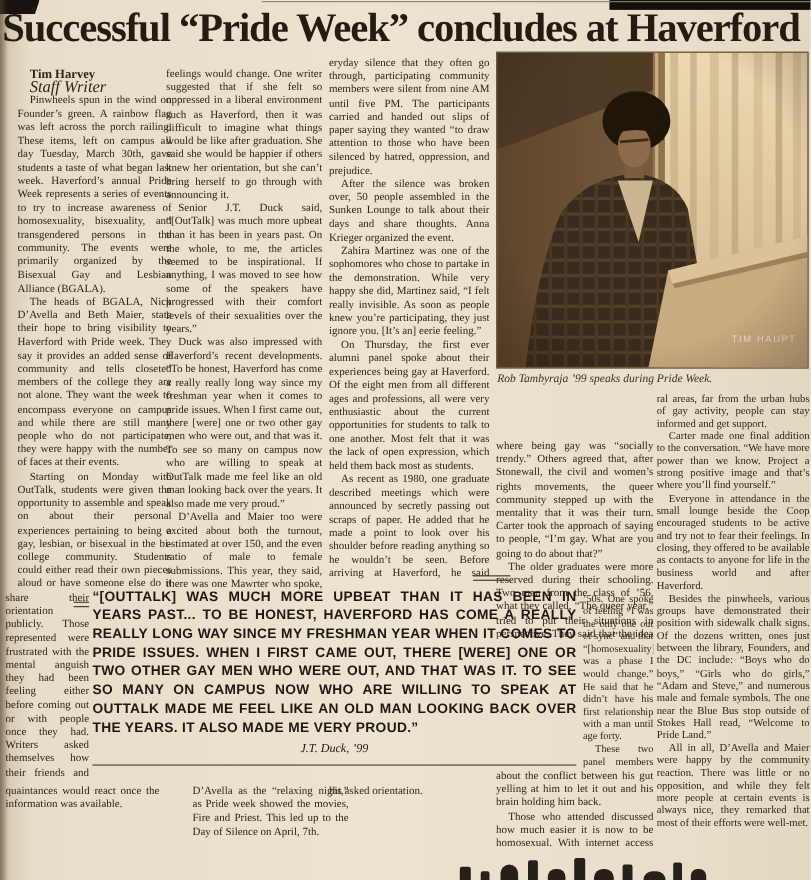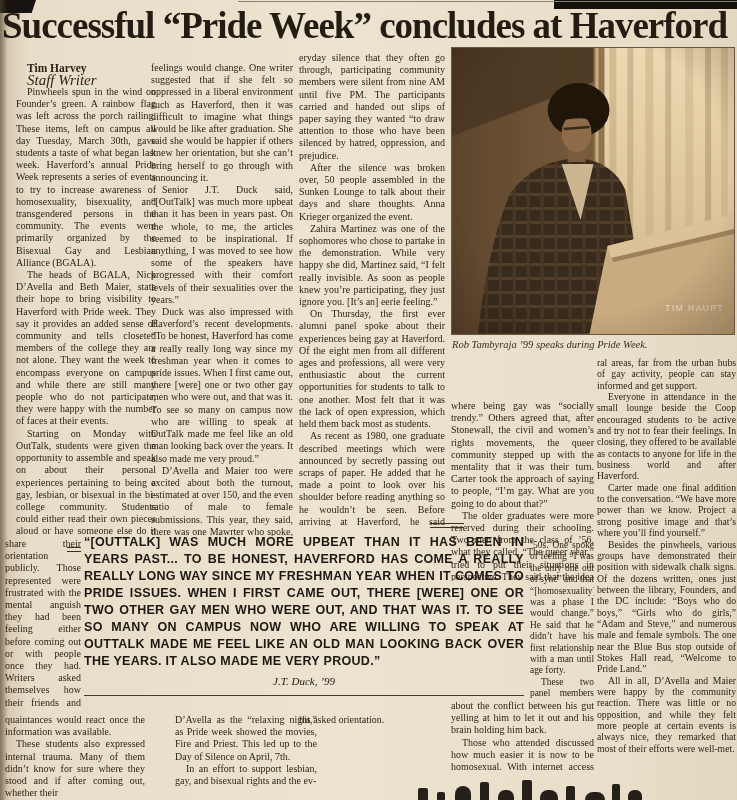--- a/index.html
+++ b/index.html
@@ -67,33 +67,31 @@
   <p>Starting on Monday with OutTalk, students were given the opportunity to assemble and speak on about their personal experiences pertaining to being a gay, lesbian, or bisexual in the bi-college community. Students could either read their own pieces aloud or have someone else do it for them to withhold their identities.</p>
 
 </div>
 
 <div class="abs colblock c1b">
   <p class="noindent">share their orientation publicly. Those represented were frustrated with the mental anguish they had been feeling either before coming out or with people once they had. Writers asked themselves how their friends and ac-</p>
 </div>
 
 <div class="abs colblock c1c">
   <p class="noindent">quaintances would react once the information was available.</p>
-  <p>These students also expressed internal trauma. Many of them didn’t know for sure where they stood and if after coming out, whether their</p>
 </div>
 
 <div class="abs colblock c2a">
   <p class="noindent">feelings would change. One writer suggested that if she felt so oppressed in a liberal environment such as Haverford, then it was difficult to imagine what things would be like after graduation. She said she would be happier if others knew her orientation, but she can’t bring herself to go through with announcing it.</p>
   <p>Senior J.T. Duck said, “[OutTalk] was much more upbeat than it has been in years past. On the whole, to me, the articles seemed to be inspirational. If anything, I was moved to see how some of the speakers have progressed with their comfort levels of their sexualities over the years.”</p>
   <p>Duck was also impressed with Haverford’s recent developments. “To be honest, Haverford has come a really really long way since my freshman year when it comes to pride issues. When I first came out, there [were] one or two other gay men who were out, and that was it. To see so many on campus now who are willing to speak at OutTalk made me feel like an old man looking back over the years. It also made me very proud.”</p>
   <p>D’Avella and Maier too were excited about both the turnout, estimated at over 150, and the even ratio of male to female submissions. This year, they said, there was one Mawrter who spoke, in addition to a number of Haverford students.</p>
 
 </div>
 <div class="abs colblock c2b">
   <p class="noindent">D’Avella as the “relaxing night,” as Pride week showed the movies, Fire and Priest. This led up to the Day of Silence on April, 7th.</p>
-  <p>In an effort to support lesbian, gay, and bisexual rights and the ev-</p>
 </div>
 
 <div class="abs colblock c3a">
   <p class="noindent">eryday silence that they often go through, participating community members were silent from nine AM until five PM. The participants carried and handed out slips of paper saying they wanted “to draw attention to those who have been silenced by hatred, oppression, and prejudice.</p>
   <p>After the silence was broken over, 50 people assembled in the Sunken Lounge to talk about their days and share thoughts. Anna Krieger organized the event.</p>
   <p>Zahira Martinez was one of the sophomores who chose to partake in the demonstration. While very happy she did, Martinez said, “I felt really invisible. As soon as people knew you’re participating, they just ignore you. [It’s an] eerie feeling.”</p>
   <p>On Thursday, the first ever alumni panel spoke about their experiences being gay at Haverford. Of the eight men from all different ages and professions, all were very enthusiastic about the current opportunities for students to talk to one another. Most felt that it was the lack of open expression, which held them back most as students.</p>
   <p>As recent as 1980, one graduate described meetings which were announced by secretly passing out scraps of paper. He added that he made a point to look over his shoulder before reading anything so he wouldn’t be seen. Before arriving at Haverford, he said people threw snowballs and rocks at him due to</p>
 </div>
 <div class="abs colblock c3b">
@@ -165,22 +163,22 @@
   <p class="noindent">’50s. One spoke of feeling “I was the only one out of sync” and that “[homosexuality] was a phase I would change.” He said that he didn’t have his first relationship with a man until age forty.</p>
   <p>These two panel members were not alone in that they saw psychologists during the times of sexual uncertainty in their lives. This was the peak of homophobia in the United States according to the second ’56 grad. He spoke</p>
 </div>
 <div class="abs colblock c4c">
   <p class="noindent">about the conflict between his gut yelling at him to let it out and his brain holding him back.</p>
   <p>Those who attended discussed how much easier it is now to be homosexual. With internet access in ru-</p>
 </div>
 
 <div class="abs colblock c5a">
   <p class="noindent">ral areas, far from the urban hubs of gay activity, people can stay informed and get support.</p>
+  <p>Carter made one final addition to the conversation. “We have more power than we know. Project a strong positive image and that’s where you’ll find yourself.”</p>
   <p>Everyone in attendance in the small lounge beside the Coop encouraged students to be active and try not to fear their feelings. In closing, they offered to be available as contacts to anyone for life in the business world and after Haverford.</p>
-  <p>Carter made one final addition to the conversation. “We have more power than we know. Project a strong positive image and that’s where you’ll find yourself.”</p>
   <p>Besides the pinwheels, various groups have demonstrated their position with sidewalk chalk signs. Of the dozens written, ones just between the library, Founders, and the DC include: “Boys who do boys,” “Girls who do girls,” “Adam and Steve,” and numerous male and female symbols. The one near the Blue Bus stop outside of Stokes Hall read, “Welcome to Pride Land.”</p>
   <p>All in all, D’Avella and Maier were happy by the community reaction. There was little or no opposition, and while they felt more people at certain events is always nice, they remarked that most of their efforts were well-met.</p>
 
 </div>
 
 <div class="abs pq-tick pq-tick-left"></div>
 <div class="abs pq-tick pq-tick-right"></div>
 <div class="abs pullquote">
   <div>“[OUTTALK] WAS MUCH MORE UPBEAT THAN IT HAS BEEN IN YEARS PAST... TO BE HONEST, HAVERFORD HAS COME A REALLY REALLY LONG WAY SINCE MY FRESHMAN YEAR WHEN IT COMES TO PRIDE ISSUES. WHEN I FIRST CAME OUT, THERE [WERE] ONE OR TWO OTHER GAY MEN WHO WERE OUT, AND THAT WAS IT.  TO SEE SO MANY ON CAMPUS NOW WHO ARE WILLING TO SPEAK AT OUTTALK MADE ME FEEL LIKE AN OLD MAN LOOKING BACK OVER THE YEARS.  IT ALSO MADE ME VERY PROUD.”</div>
   <div class="attr">J.T. Duck, ’99</div>

